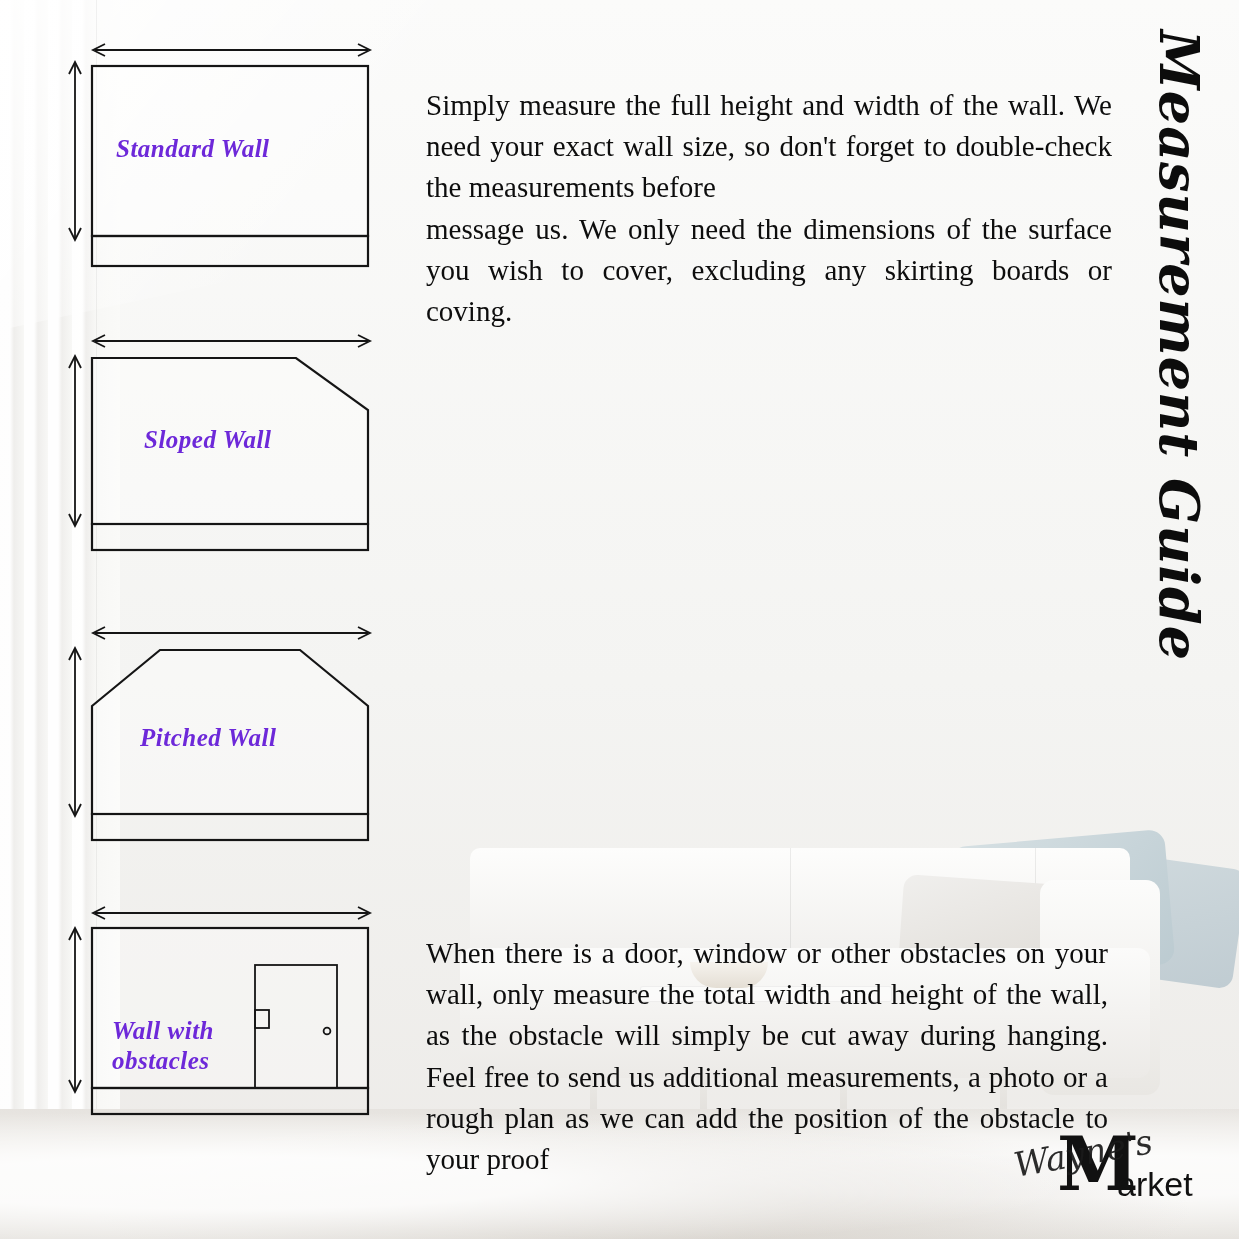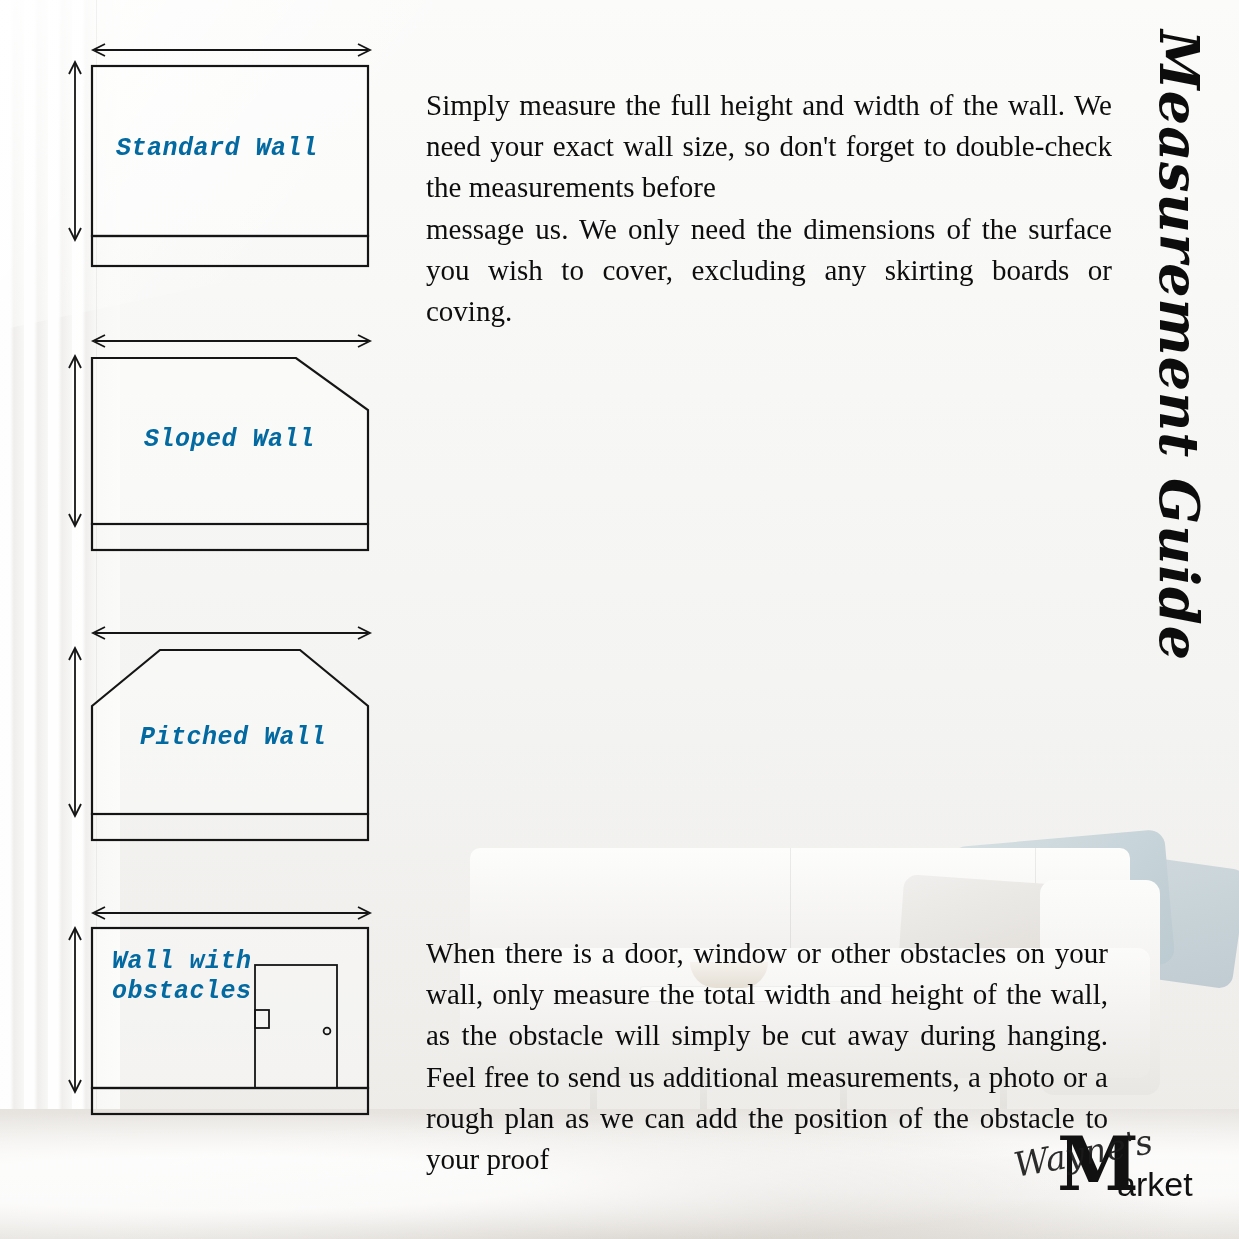--- a/index.html
+++ b/index.html
@@ -149,25 +149,25 @@
   }
 
   
   .diagram {
     position: absolute;
     inset: 0;
   }
 
   .row-label {
     position: absolute;
-    font-family: Liberation Mono, monospace;
+    font-family: Liberation Serif, serif;
     font-style: italic;
     font-weight: 700;
     font-size: 25px;
-    color: #0369a1;
+    color: #6d28d9;
     letter-spacing: .5px;
     line-height: 1.18;
   }
 
   .para {
     position: absolute;
     font-family: "Liberation Serif", serif;
     font-size: 29px;
     line-height: 1.42;
     color: #0d0d0d;
@@ -332,21 +332,21 @@
       </g>
     </g>
   </svg>
 
   <div class="row-label" style="left:116px; top:134px;">Standard Wall</div>
 
   <div class="row-label" style="left:144px; top:425px;">Sloped Wall</div>
 
   <div class="row-label" style="left:140px; top:723px;">Pitched Wall</div>
 
-  <div class="row-label" style="left:112px; top:947px; width:200px;">
+  <div class="row-label" style="left:112px; top:1016px; width:200px;">
     <div>Wall with</div>
     <div>obstacles</div>
   </div>
 
   <div class="para" style="left:426px; top:85px; width:686px; white-space:pre-line;">Simply measure the full height and width of the wall. We need your exact wall size, so don't forget to double-check the measurements before
 message us. We only need the dimensions of the surface you wish to cover, excluding any skirting boards or coving.</div>
 
 
 
   <div class="para" style="left:426px; top:933px; width:682px;">When there is a door, window or other obstacles on your wall, only measure the total width and height of the wall, as the obstacle will simply be cut away during hanging. Feel free to send us additional measurements, a photo or a rough plan as we can add the position of the obstacle to your proof</div>

